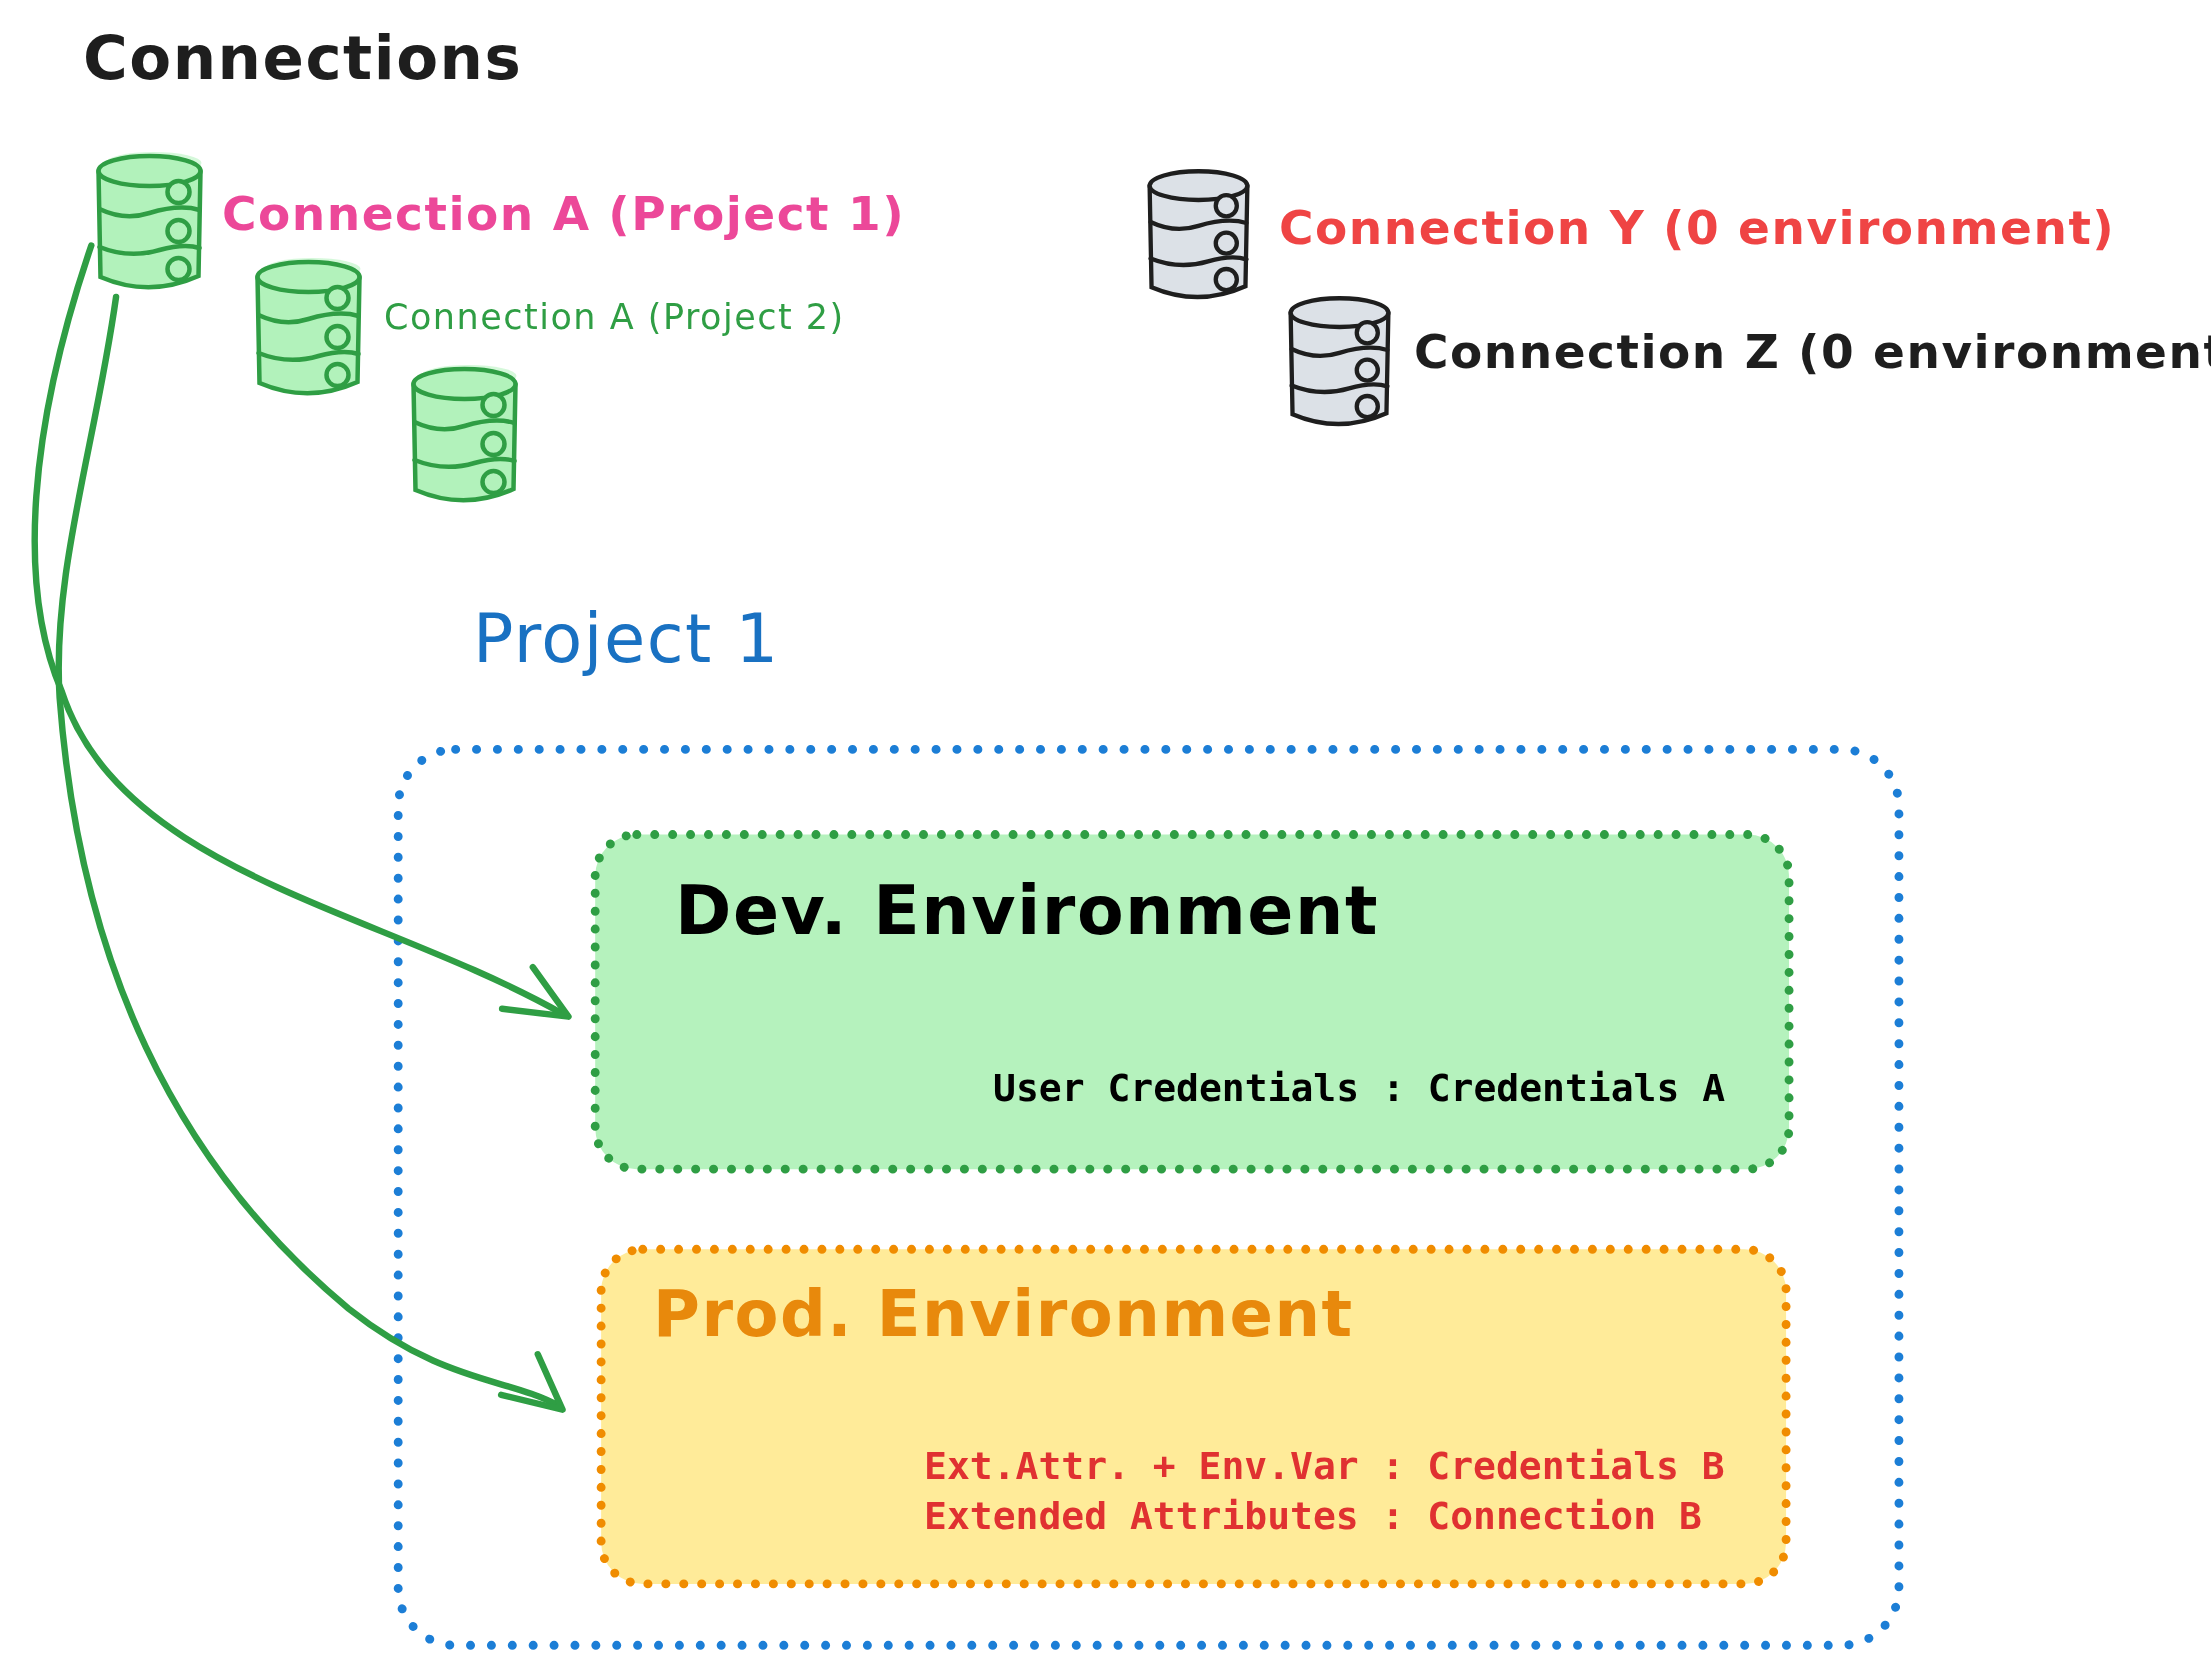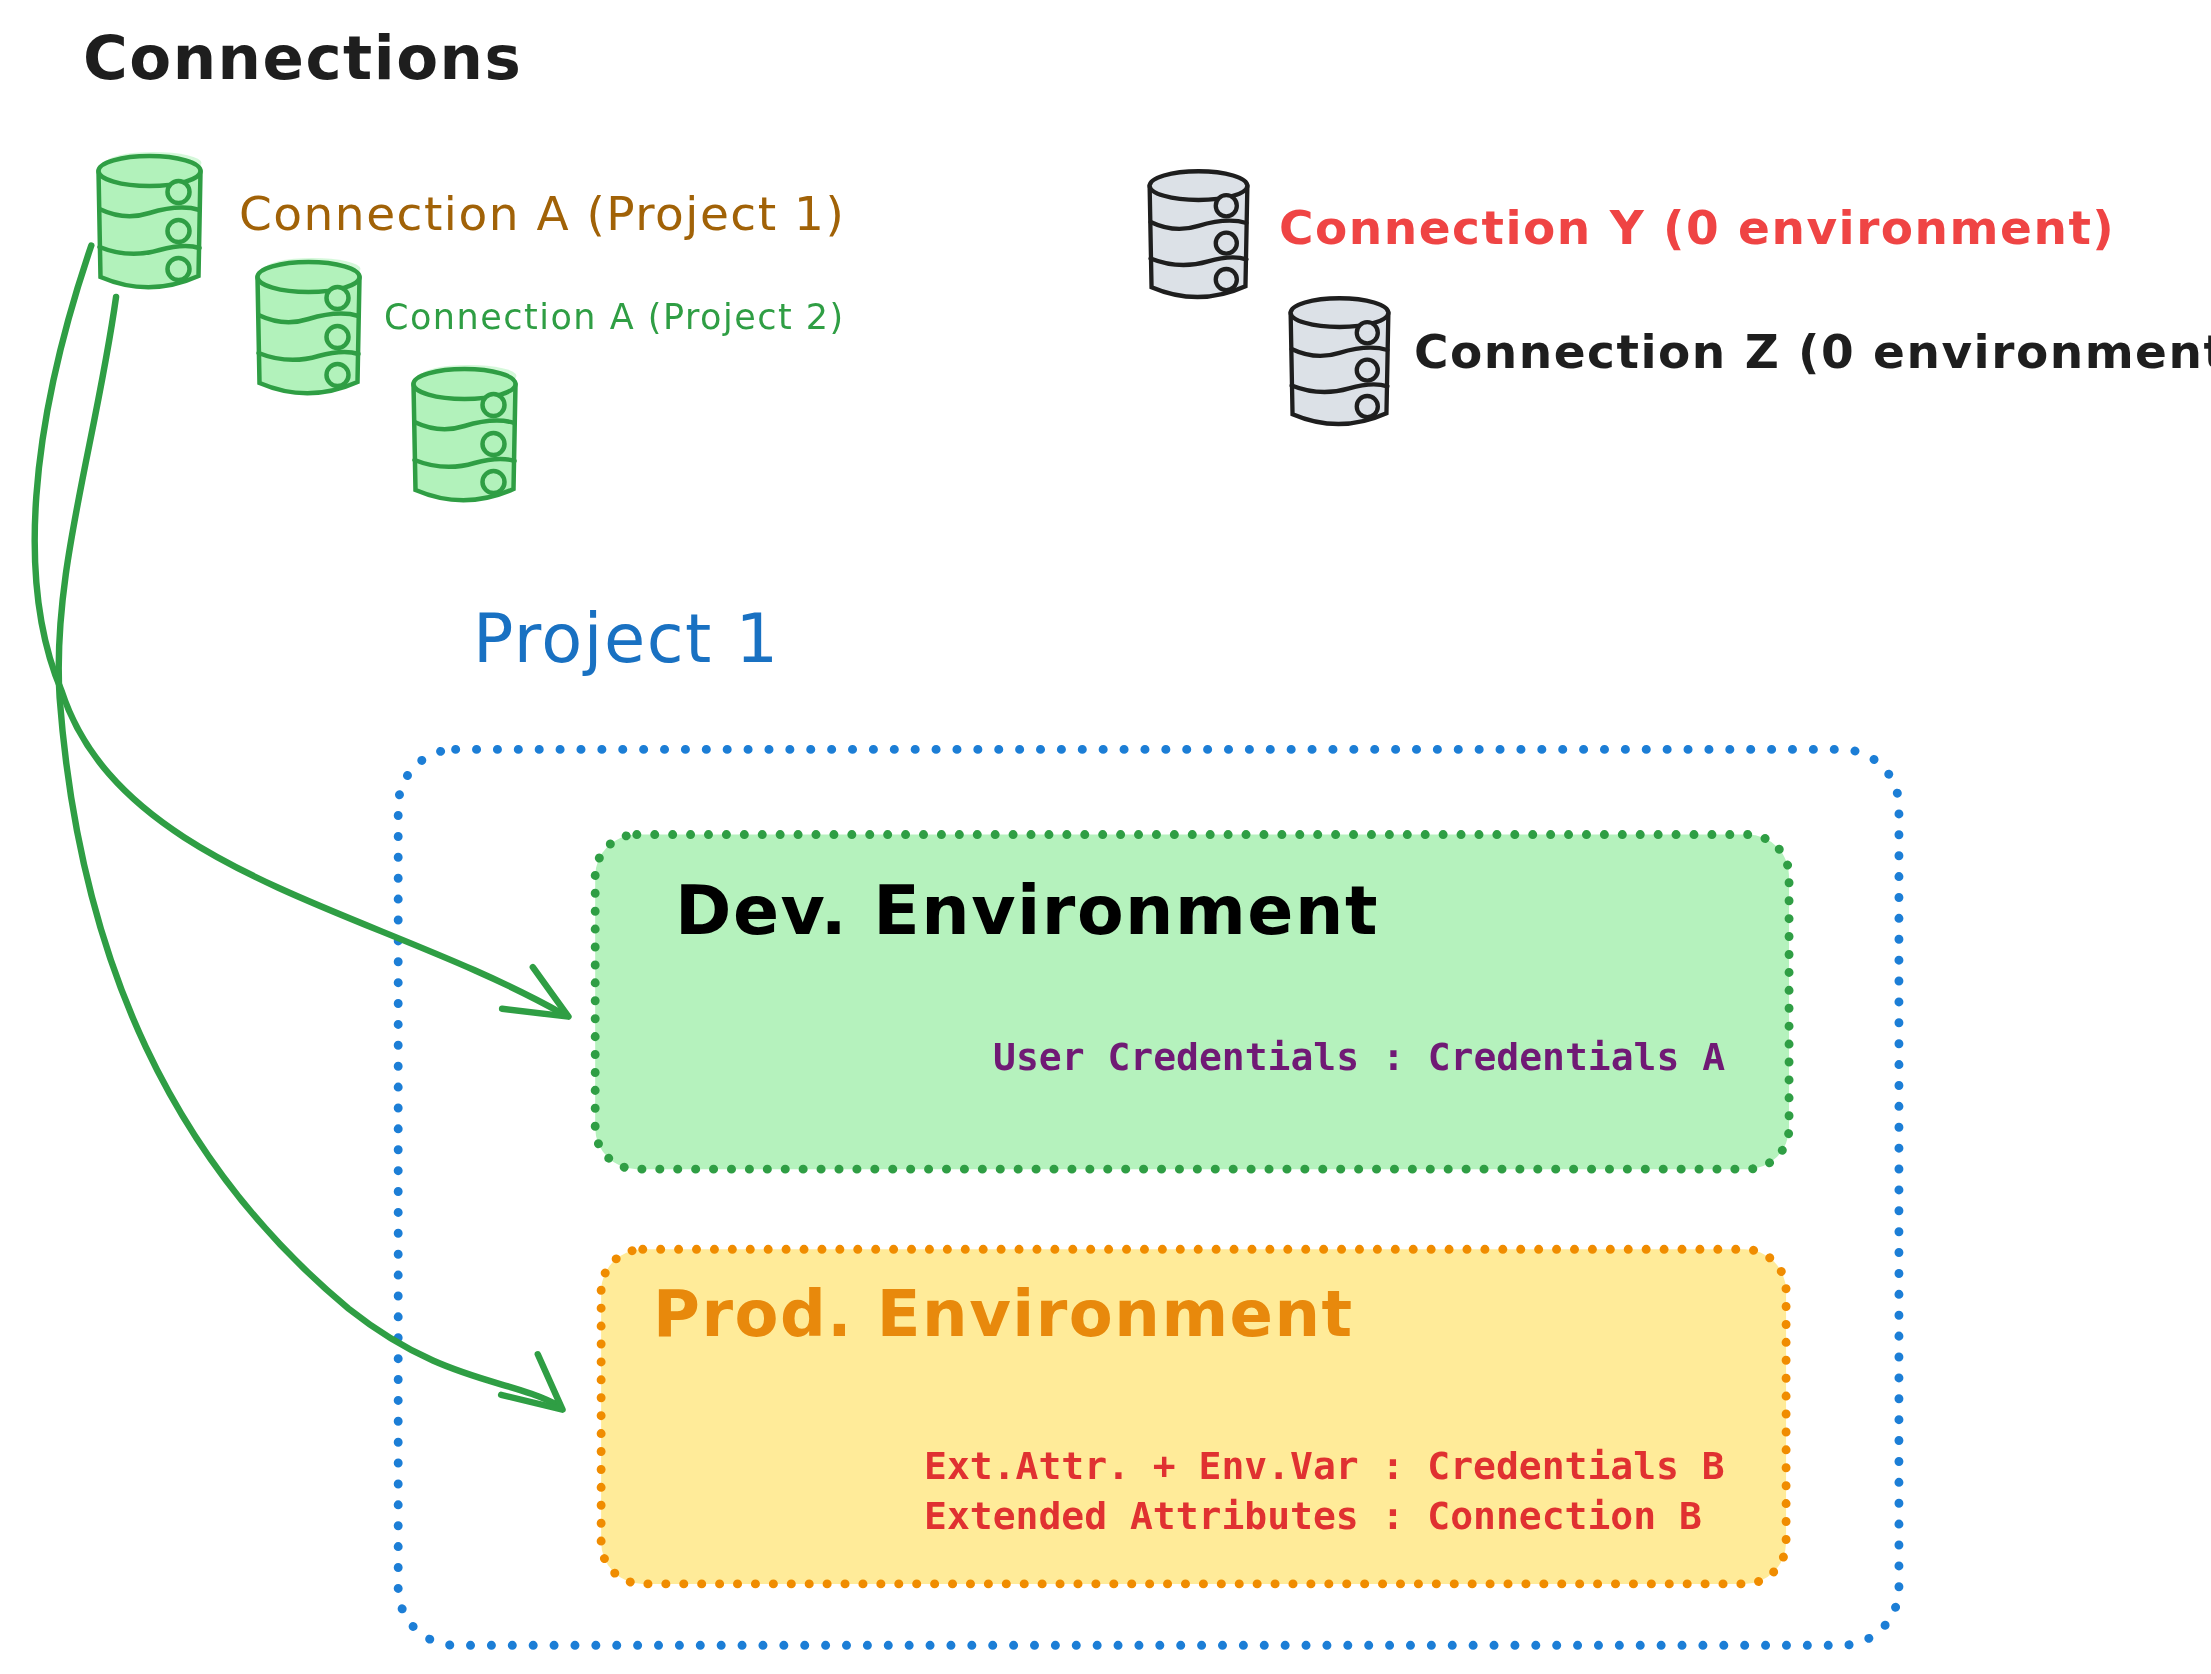--- a/index.html
+++ b/index.html
@@ -8,29 +8,29 @@
     width:2212px;height:1674px;
     background:#ffffff;
     overflow:hidden;
     font-family:"DejaVu Sans", sans-serif;
   }
   .layer{position:absolute;left:0;top:0;width:2212px;height:1674px;}
   .label{position:absolute;white-space:nowrap;}
   .hand{font-family:"DejaVu Sans", sans-serif;letter-spacing:1.5px;}
   .mono{font-family:"DejaVu Sans Mono", monospace;letter-spacing:0px;}
   .title{left:83px;top:22px;font-size:61px;font-weight:bold;color:#1e1e1e;}
-  .conn-a1{left:239px;top:186px;font-size:47px;font-weight:400;color:#a16207;}
+  .conn-a1{left:222px;top:186px;font-size:47px;font-weight:700;color:#ec4899;}
   .conn-a2{left:384px;top:297px;font-size:35px;font-weight:400;color:#2f9e44;}
   .conn-a3{left:535px;top:398px;font-size:47px;font-weight:600;color:#2f9e44;}
   .conn-y{left:1279px;top:200px;font-size:47px;font-weight:600;color:#ef4444;}
   .conn-z{left:1414px;top:324px;font-size:47px;font-weight:600;color:#1e1e1e;}
   .project-title{left:473px;top:600px;font-size:67px;font-weight:normal;color:#1971c2;}
   .dev-title{left:675px;top:871px;font-size:68px;font-weight:600;color:#000000;}
   .prod-title{left:653px;top:1277px;font-size:64px;font-weight:600;color:#e8890c;}
-  .dev-mapping{left:993px;top:1035px;font-size:38px;font-weight:600;color:#701a75;}
+  .dev-mapping{left:993px;top:1066px;font-size:38px;font-weight:600;color:#000000;}
   .prod-mappings{left:924px;top:1441px;font-size:38px;font-weight:600;color:#e03131;line-height:50px;}
   .cyl{position:absolute;}
   .cyl-g1{left:89px;top:147px;}
   .cyl-g2{left:248px;top:253px;}
   .cyl-g3{left:404px;top:360px;}
   .cyl-y{left:1141px;top:162px;}
   .cyl-z{left:1282px;top:289px;}
 </style>
 </head>
 <body>

